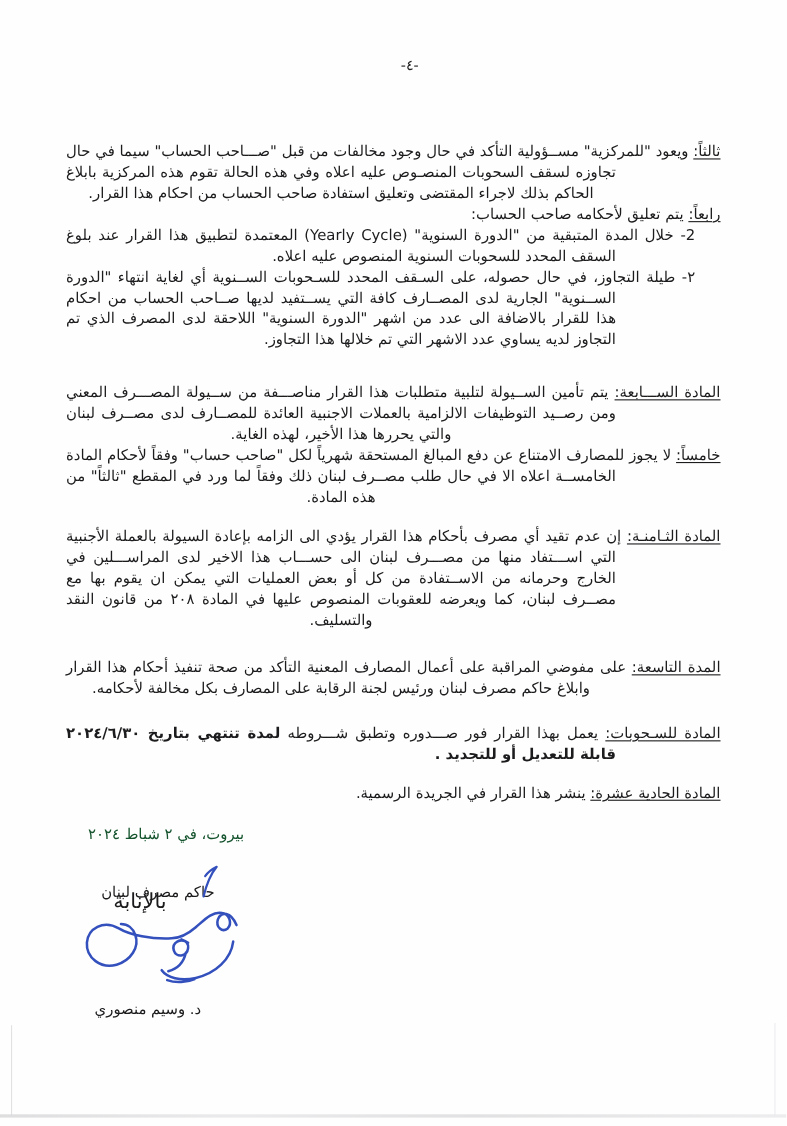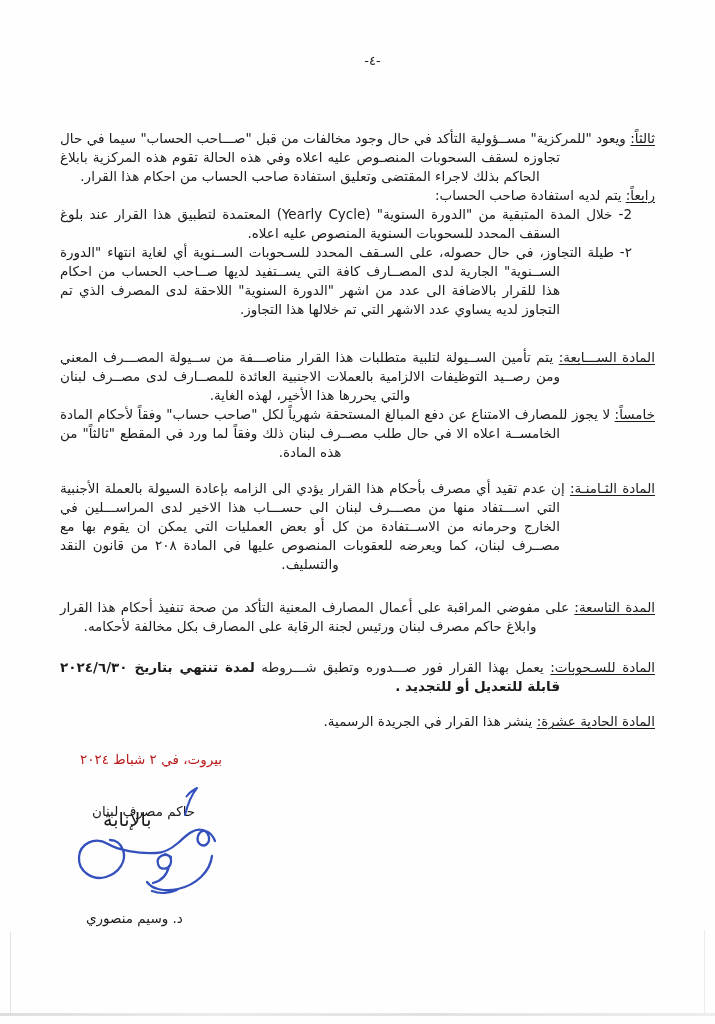--- a/index.html
+++ b/index.html
@@ -29,21 +29,21 @@
   }
   .label{text-decoration:underline;text-underline-offset:2px;text-decoration-thickness:1px;}
   .b{font-weight:bold;}
   .mt-a7{margin-top:29px;}
   .mt-a8{margin-top:17px;}
   .mt-a9{margin-top:24px;}
   .mt-a10{margin-top:22px;}
   .mt-a11{margin-top:16px;}
   .dateline{
     position:absolute;left:80px;top:751px;direction:rtl;
-    font-size:13.5px;color:#b91c1c;
+    font-size:13.5px;color:#14532d;
   }
   .sig-title{position:absolute;left:92px;top:787px;direction:rtl;font-size:13.5px;margin-top:16px;}
   .sig-deputy{position:absolute;left:103px;top:808px;direction:rtl;font-size:19px;}
   .sig-name{position:absolute;left:86px;top:910px;direction:rtl;font-size:13.5px;}
   .signature-svg{position:absolute;left:68px;top:782px;width:152px;height:122px;}
   .edge-bottom{
     position:absolute;left:0;right:0;top:1013px;height:3px;opacity:.85;
     background:linear-gradient(to right,#d8d8da,#e7e7e9 30%,#dcdcde 60%,#eaeaec);
   }
   .edge-left{position:absolute;left:10px;top:932px;width:1px;height:82px;background:#d6d6da;opacity:.7;}
@@ -58,21 +58,21 @@
 
   <div class="doc">
 
     <p class="para">
       <span class="label">ثالثاً:</span>
       <span>ويعود "للمركزية" مســؤولية التأكد في حال وجود مخالفات من قبل "صـــاحب الحساب" سيما في حال تجاوزه لسقف السحوبات المنصـوص عليه اعلاه وفي هذه الحالة تقوم هذه المركزية بابلاغ الحاكم بذلك لاجراء المقتضى وتعليق استفادة صاحب الحساب من احكام هذا القرار.</span>
     </p>
 
     <p class="para last-right">
       <span class="label">رابعاً:</span>
-      <span>يتم لديه استفادة صاحب الحساب:</span>
+      <span>يتم تعليق لأحكامه صاحب الحساب:</span>
     </p>
 
     <p class="item">2- خلال المدة المتبقية من "الدورة السنوية" (Yearly Cycle) المعتمدة لتطبيق هذا القرار عند بلوغ السقف المحدد للسحوبات السنوية المنصوص عليه اعلاه.</p>
 
     <p class="item">٢- طيلة التجاوز، في حال حصوله، على السـقف المحدد للسـحوبات الســنوية أي لغاية انتهاء "الدورة الســنوية" الجارية لدى المصــارف كافة التي يســتفيد لديها صــاحب الحساب من احكام هذا للقرار بالاضافة الى عدد من اشهر "الدورة السنوية" اللاحقة لدى المصرف الذي تم التجاوز لديه يساوي عدد الاشهر التي تم خلالها هذا التجاوز.</p>
 
     <p class="para mt-a7">
       <span class="label">المادة الســـابعة:</span>
       <span>يتم تأمين الســيولة لتلبية متطلبات هذا القرار مناصـــفة من ســيولة المصـــرف المعني ومن رصــيد التوظيفات الالزامية بالعملات الاجنبية العائدة للمصــارف لدى مصــرف لبنان والتي يحررها هذا الأخير، لهذه الغاية.</span>
     </p>

